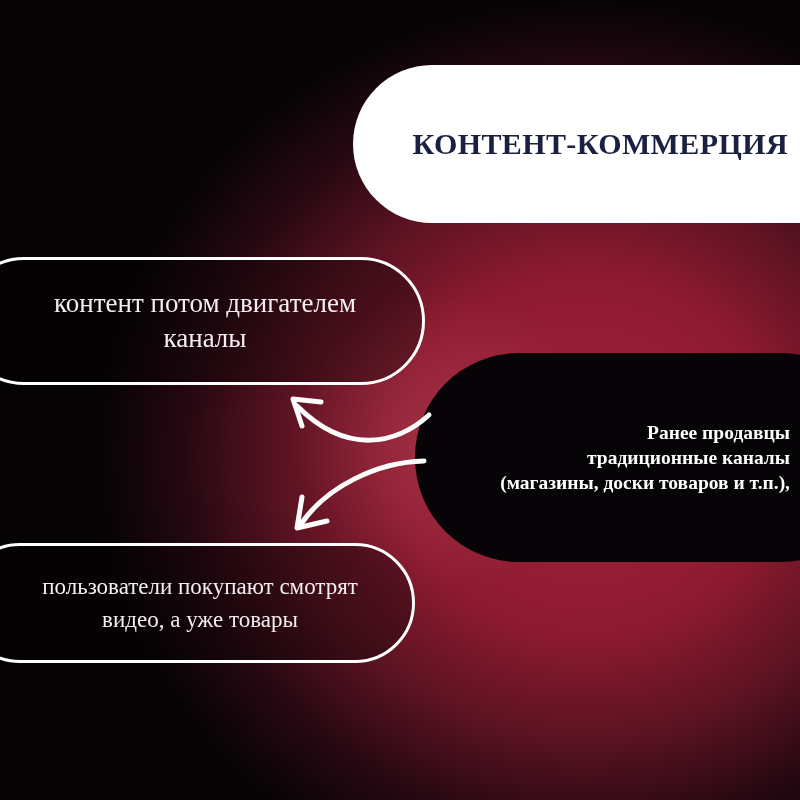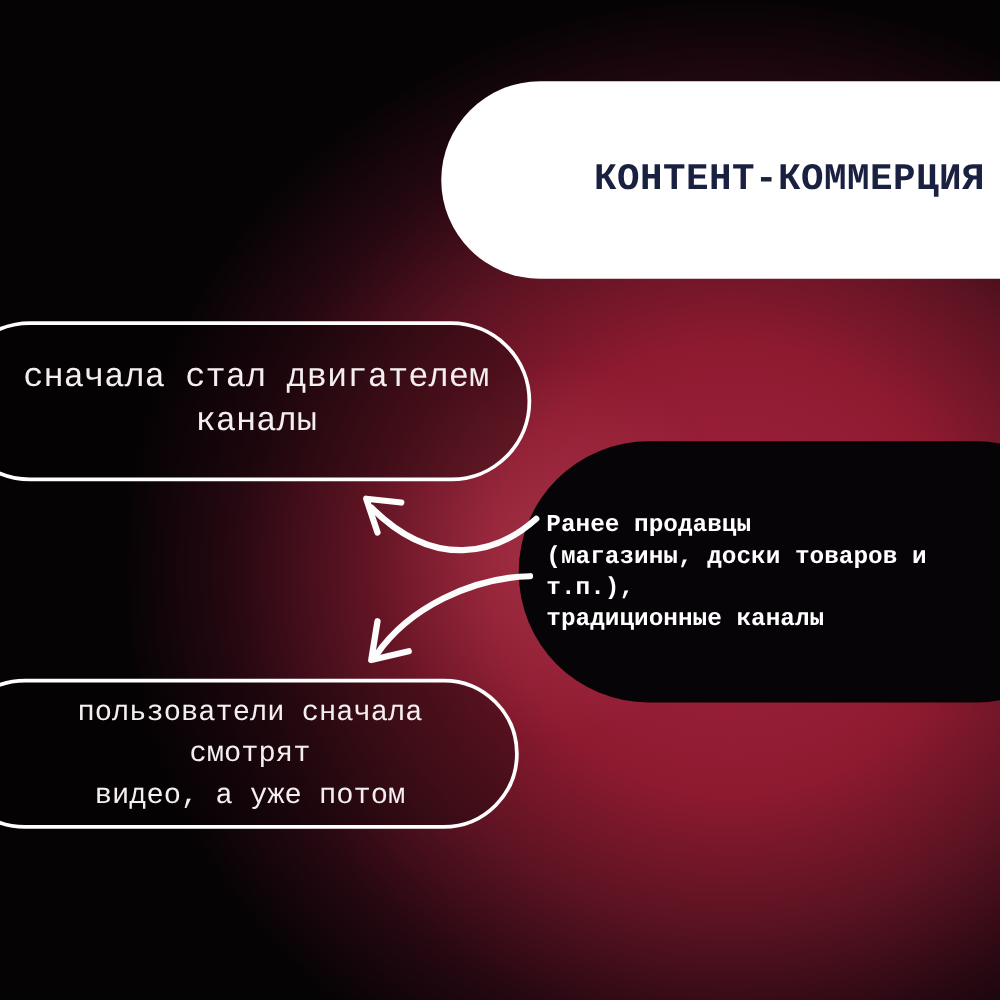--- a/index.html
+++ b/index.html
@@ -1,20 +1,20 @@
 <!DOCTYPE html>
 <html><head>
 <meta charset="utf-8">
 <style>
   html,body{margin:0;padding:0;background:#000;}
   .canvas{
     position:relative;
     width:800px;height:800px;
     overflow:hidden;
-    font-family:Liberation Mono, monospace;
+    font-family:Liberation Serif, serif;
     background:
       radial-gradient(circle 150px at 440px 440px, rgba(200,98,114,0.28) 0%, rgba(200,98,114,0) 100%),
       radial-gradient(ellipse 500px 470px at 585px 455px, #a12540 0%, #8e1a30 38%, #5c1322 60%, #260811 80%, rgba(6,3,5,0) 98%),
       #050304;
   }
   
   .title-card{
     position:absolute;
     left:353px; top:65px;
     width:530px; height:158px;
@@ -60,21 +60,21 @@
     left:415px; top:353px;
     width:470px; height:209px;
     background:#060406;
     border-radius:104px;
     display:flex; align-items:center;
     box-sizing:border-box;
     padding:0 95px 0 22px;
   }
   .reason-text{
     width:100%;
-    text-align:left;
+    text-align:right;
     color:#ffffff;
     font-weight:700;
     font-size:19.5px;
     line-height:25px;
   }
   .arrows{
     position:absolute; left:0; top:0;
     width:800px; height:800px;
     pointer-events:none;
   }
@@ -86,37 +86,37 @@
 <div class="canvas">
 
   <div class="title-card">
     <div class="title-text">
       <span class="line">КОНТЕНТ-КОММЕРЦИЯ</span>
     </div>
   </div>
 
   <div class="pill pill-top">
     <div class="pill-inner">
-      <span class="line">сначала стал двигателем</span>
+      <span class="line">контент потом двигателем</span>
       <span class="line">каналы</span>
     </div>
   </div>
 
   <div class="reason-card">
     <div class="reason-text">
       <span class="line">Ранее продавцы</span>
+      <span class="line">традиционные каналы</span>
       <span class="line">(магазины, доски товаров и т.п.),</span>
-      <span class="line">традиционные каналы</span>
     </div>
   </div>
 
   <div class="pill pill-bottom">
     <div class="pill-inner">
-      <span class="line">пользователи сначала смотрят</span>
-      <span class="line">видео, а уже потом</span>
+      <span class="line">пользователи покупают смотрят</span>
+      <span class="line">видео, а уже товары</span>
     </div>
   </div>
 
   <svg class="arrows" viewBox="0 0 800 800" xmlns="http://www.w3.org/2000/svg">
     <g stroke="#fdfcfc" stroke-width="5" fill="none" stroke-linecap="round" stroke-linejoin="round">
       <g>
         <path d="M 429 415 C 398 443, 348 457, 297 406"></path>
         <path d="M 321 402 L 293 399 L 302 426"></path>
       </g>
       <g>

